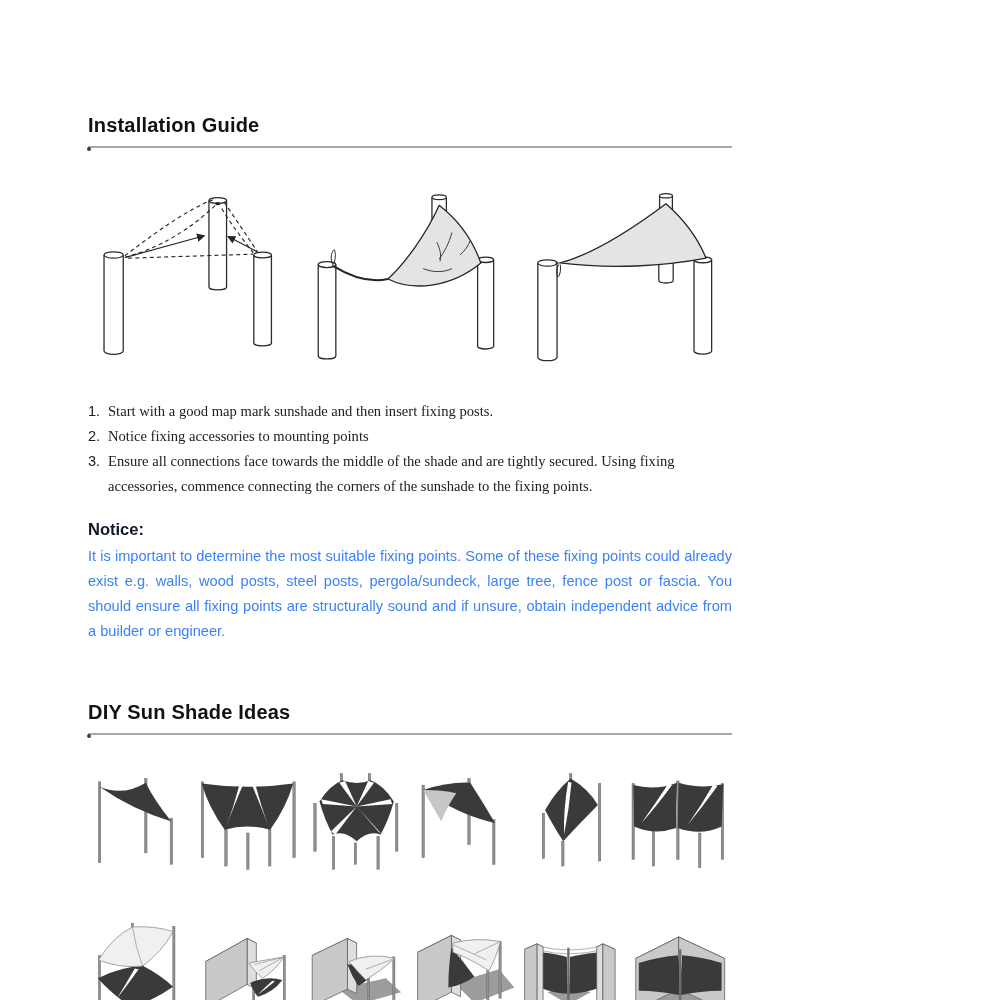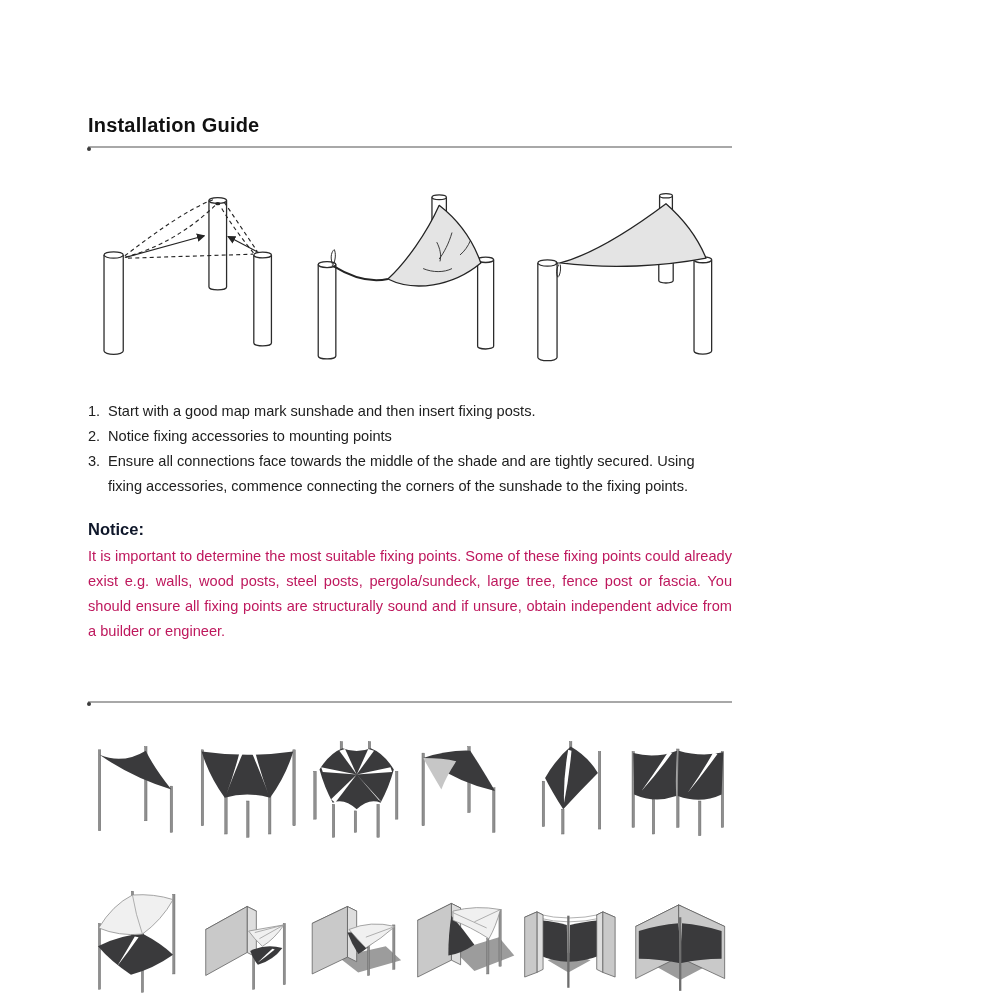--- a/index.html
+++ b/index.html
@@ -15,25 +15,25 @@
   .rule { position:relative; height:2px; background:#a8a8a8; margin-top:9px; }
   .rule .dot { position:absolute; left:-1px; top:1px; width:4px; height:4px; background:#3b3b3b; border-radius:50%; }
 
   .steps-row { display:flex; justify-content:space-between; margin-top:16px; }
   .steps-row figure { width:268px; height:222px; }
   .steps-row svg { display:block; width:100%; height:100%; }
 
   ol.instructions { list-style:none; margin-top:13px; font-size:14.6px; line-height:25px; color:#202020; }
   ol.instructions li { display:flex; }
   ol.instructions .num { flex:none; width:20px; }
-  ol.instructions .txt { flex:1; }
+  ol.instructions .txt { flex:1;font-family:Liberation Serif, serif; }
 
   .notice { margin-top:21px; }
   .notice h2 { font-size:16.5px; font-weight:bold; color:#0f172a; margin-bottom:5px; }
-  .notice p { font-size:14.6px; line-height:25px; text-align:justify; color:#be185d; }
+  .notice p { font-size:14.6px; line-height:25px; text-align:justify; color:#3b82f6; }
 
   .diy { margin-top:57px; }
   .thumbs { display:flex; justify-content:space-between; align-items:flex-start; }
   .thumbs.row1 { margin-top:26px; }
   .thumbs.row1 figure { width:130px; height:125px; }
   .thumbs.row2 { margin-top:12px; }
   .thumbs.row2 figure { width:132px; height:150px; }
   .thumbs svg { display:block; width:100%; height:100%; }
 
   
@@ -162,20 +162,21 @@
       </li>
     </ol>
   </section>
 
   <section class="notice">
     <h2>Notice:</h2>
     <p>It is important to determine the most suitable fixing points. Some of these fixing points could already exist e.g. walls, wood posts, steel posts, pergola/sundeck, large tree, fence post or fascia. You should ensure all fixing points are structurally sound and if unsure, obtain independent advice from a builder or engineer.</p>
   </section>
 
   <section class="diy">
+    <h1 class="sec-title">DIY Sun Shade Ideas</h1>
     <div class="rule">
         <span class="dot"></span>
       </div>
 
     <div class="thumbs row1">
 
       <figure>
         <svg viewBox="0 0 130 125">
           <rect class="post" x="12.5" y="12" width="3" height="98"></rect>
           <rect class="post" x="68.5" y="8" width="3" height="90"></rect>

